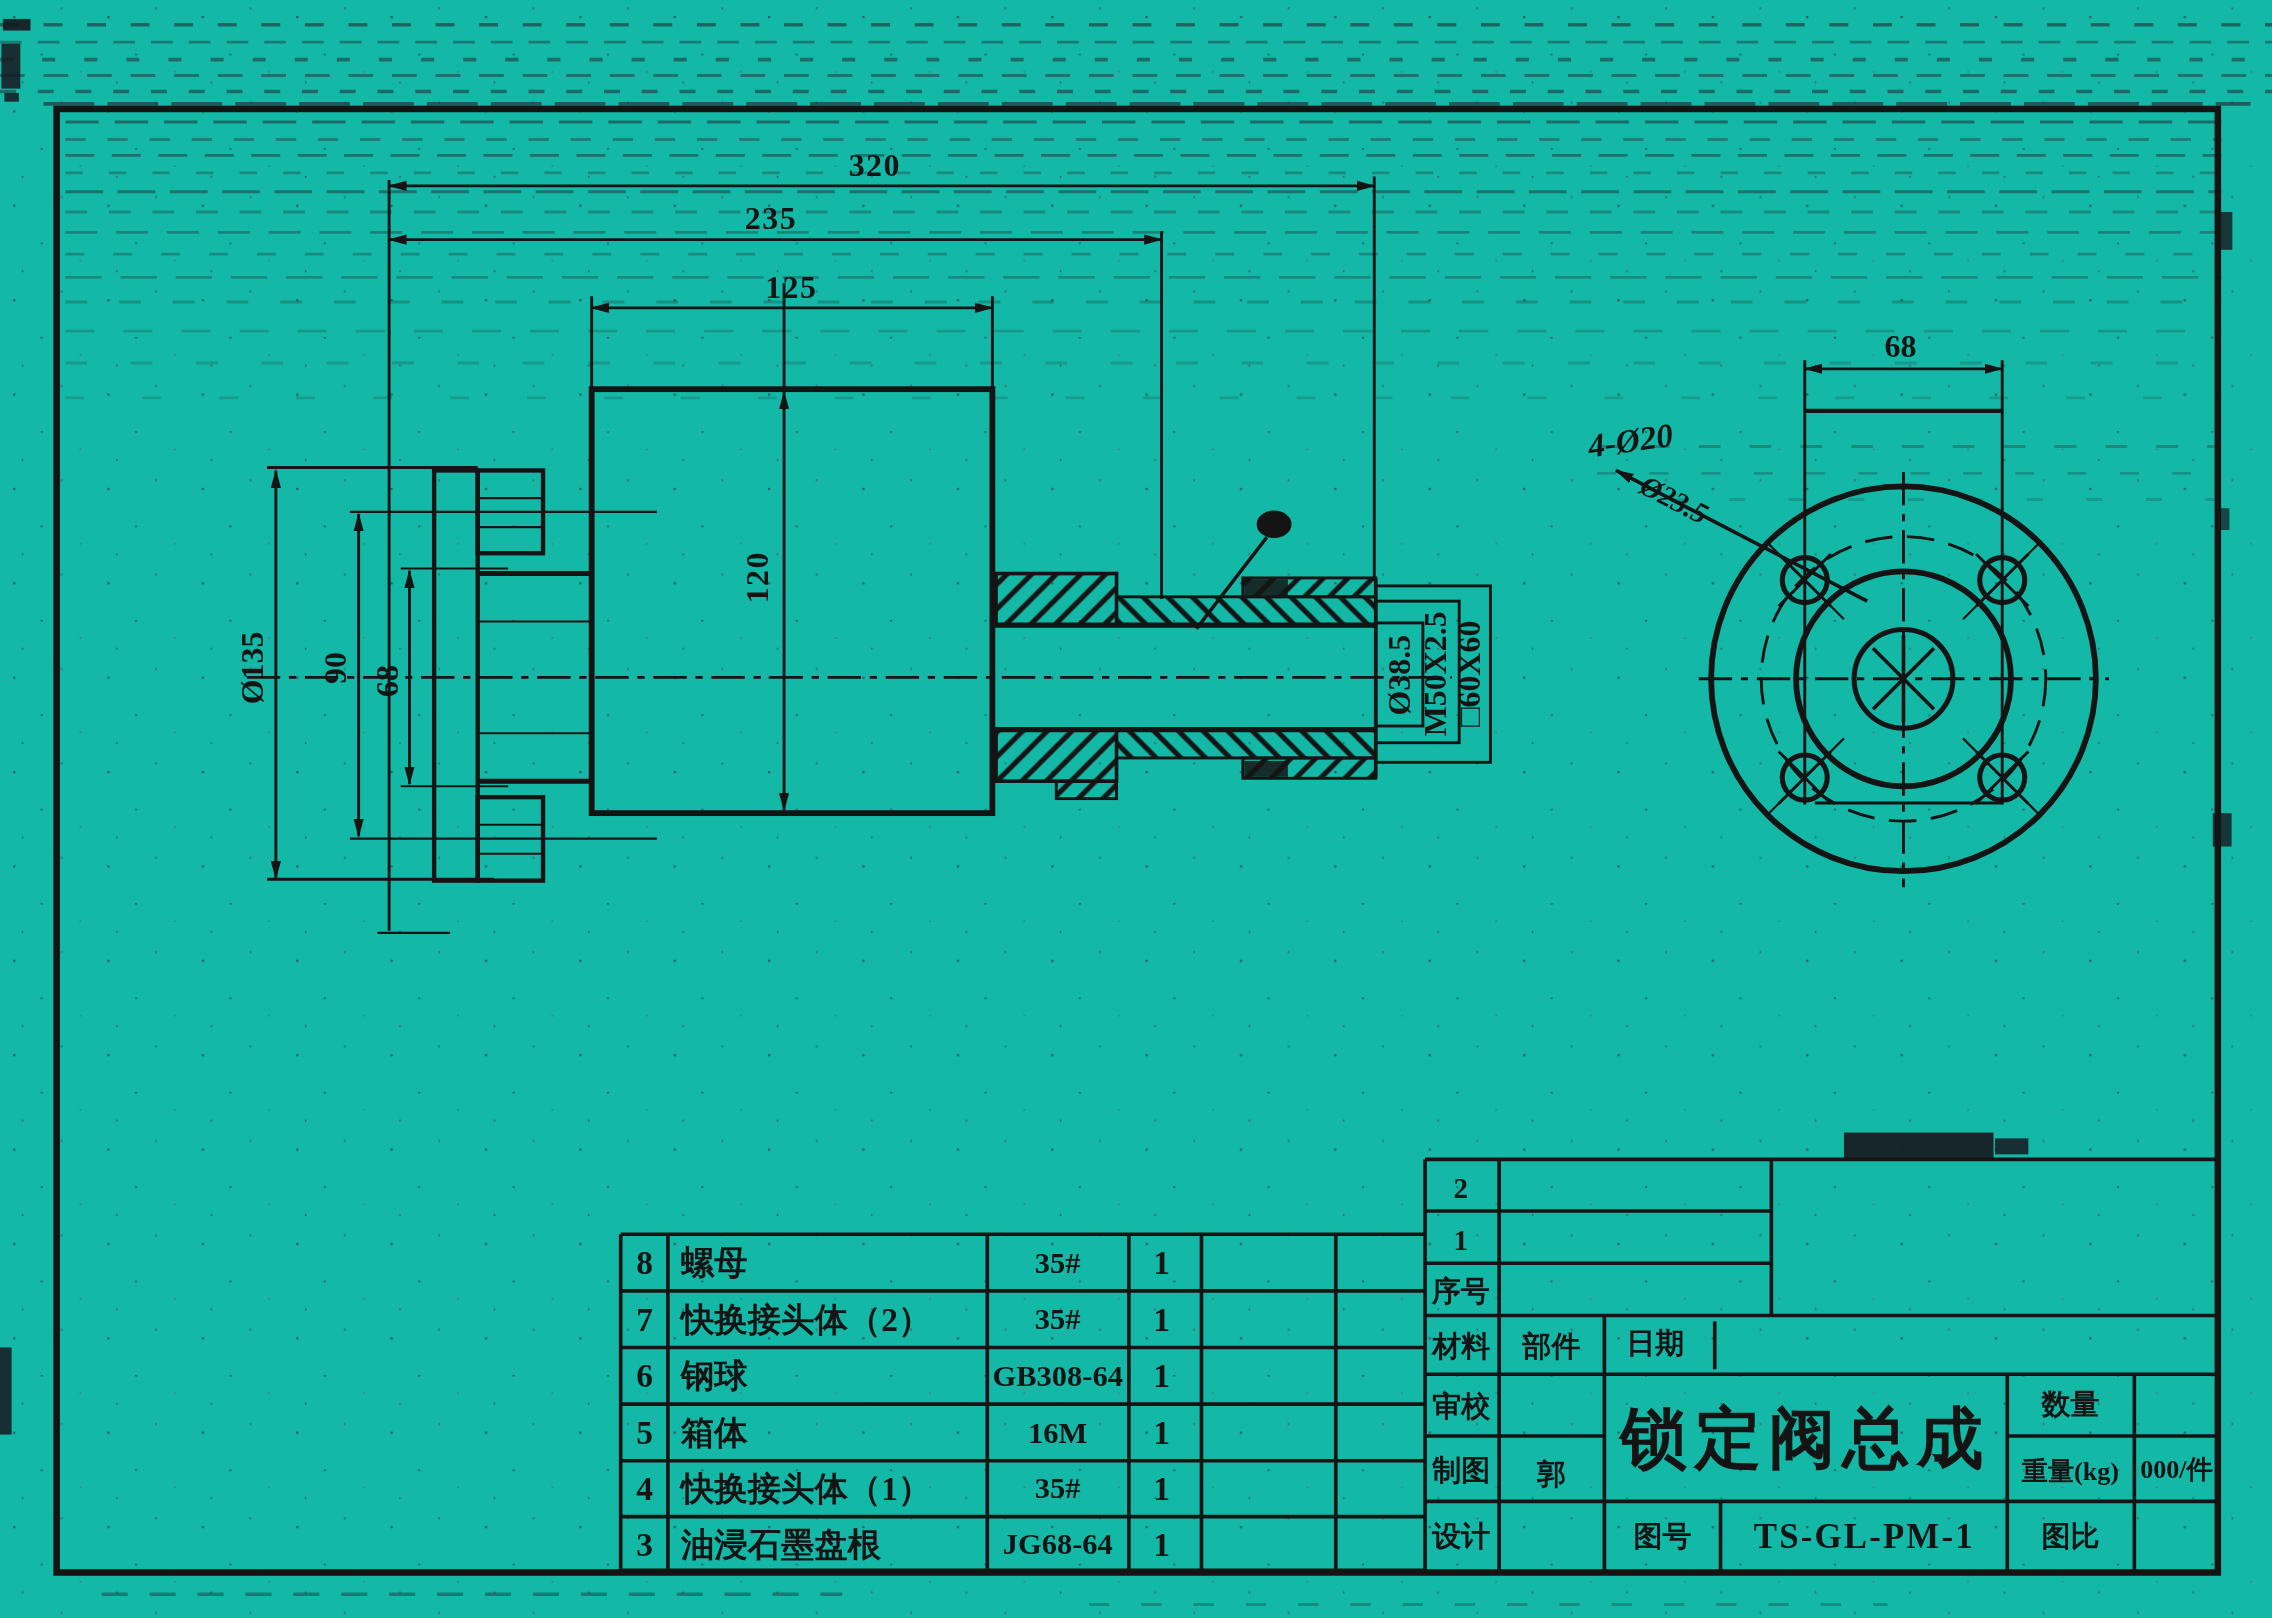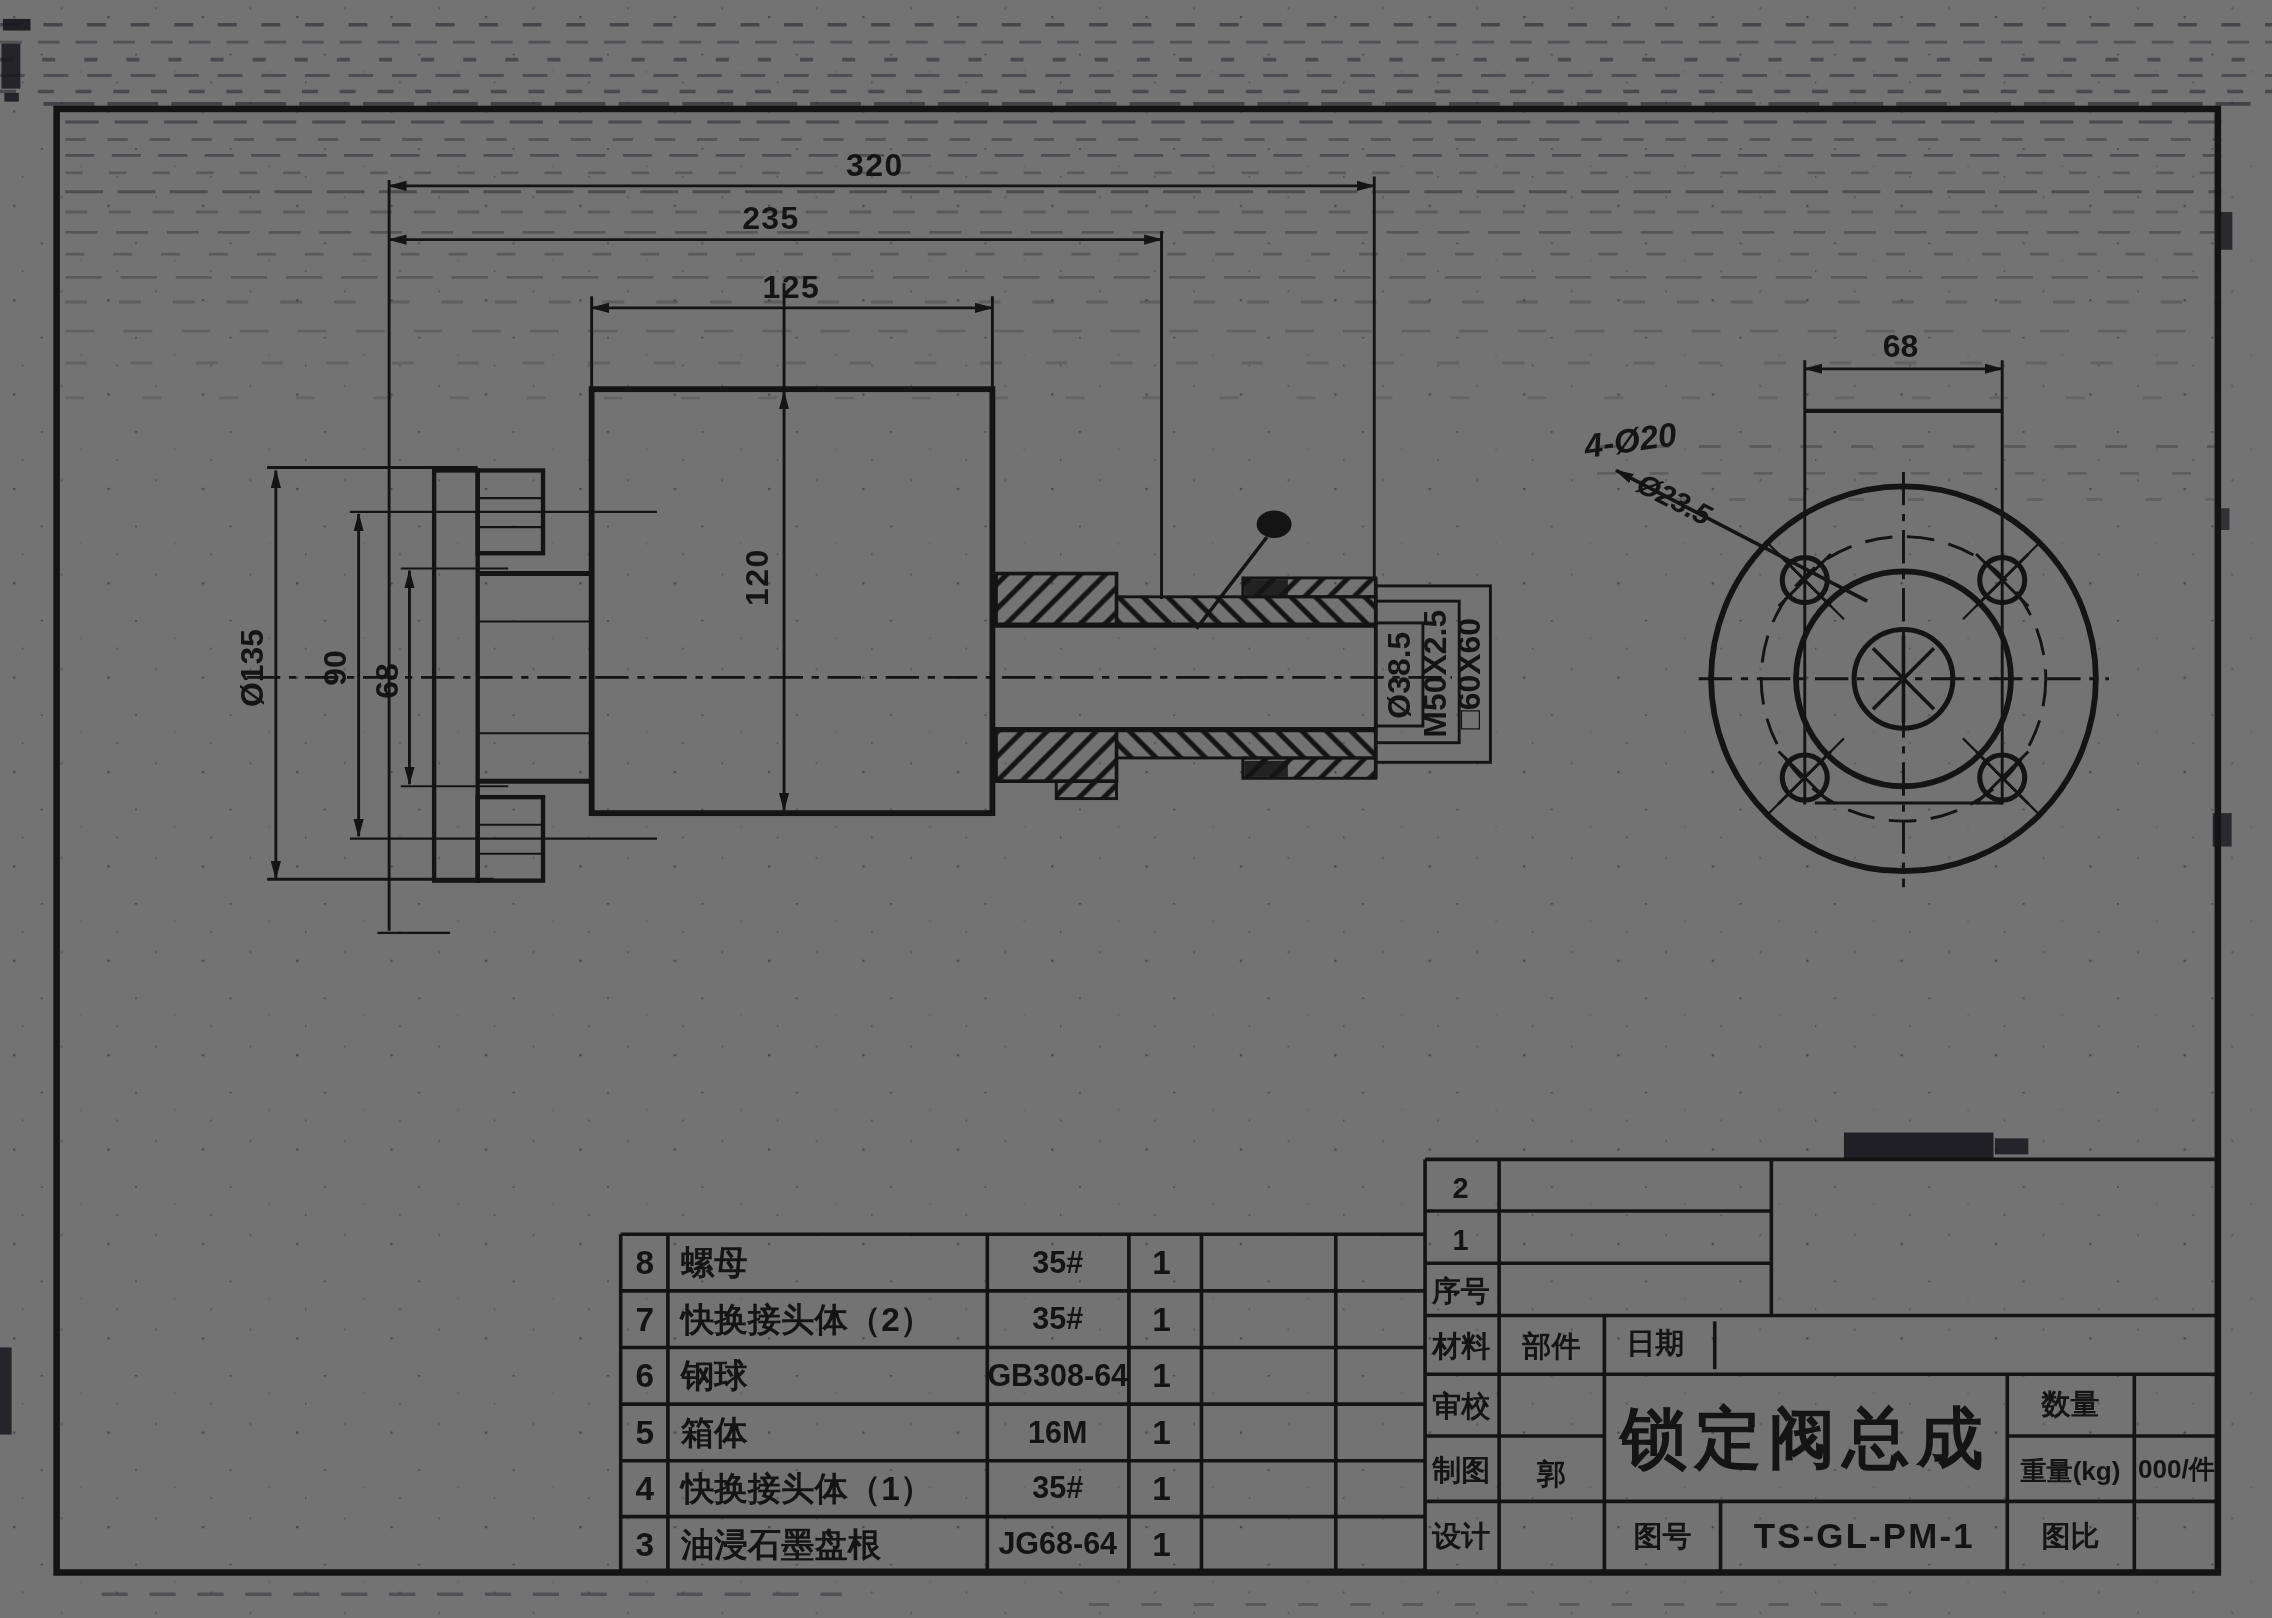--- a/index.html
+++ b/index.html
@@ -1,21 +1,21 @@
 <!DOCTYPE html>
 <html style="font-size:11.6px"><head>
 <meta charset="utf-8">
 <style>
   html,body{margin:0;padding:0;background:#c8c6cf;}
   .sheet{
     position:relative;
     width:2273px;height:1619px;
-    background:#737373;
+    background:#14b8a6;
     overflow:hidden;
-    font-family:Liberation Sans, sans-serif;
+    font-family:Liberation Serif, serif;
   }
   svg{position:absolute;left:0;top:0;}
   text{fill:#141414;}
   .dim{font-size:44px;font-weight:bold;letter-spacing:2px;}
   .dimsm{font-size:44px;font-weight:bold;}
   .stemlab{font-size:44px;font-weight:bold;}
   .hand{font-size:46px;font-weight:bold;font-style:italic;}
   .hand2{font-size:40px;font-weight:bold;font-style:italic;}
   .tbl-cn{font-size:46px;font-weight:bold;}
   .tbl-num{font-size:46px;font-weight:bold;}

